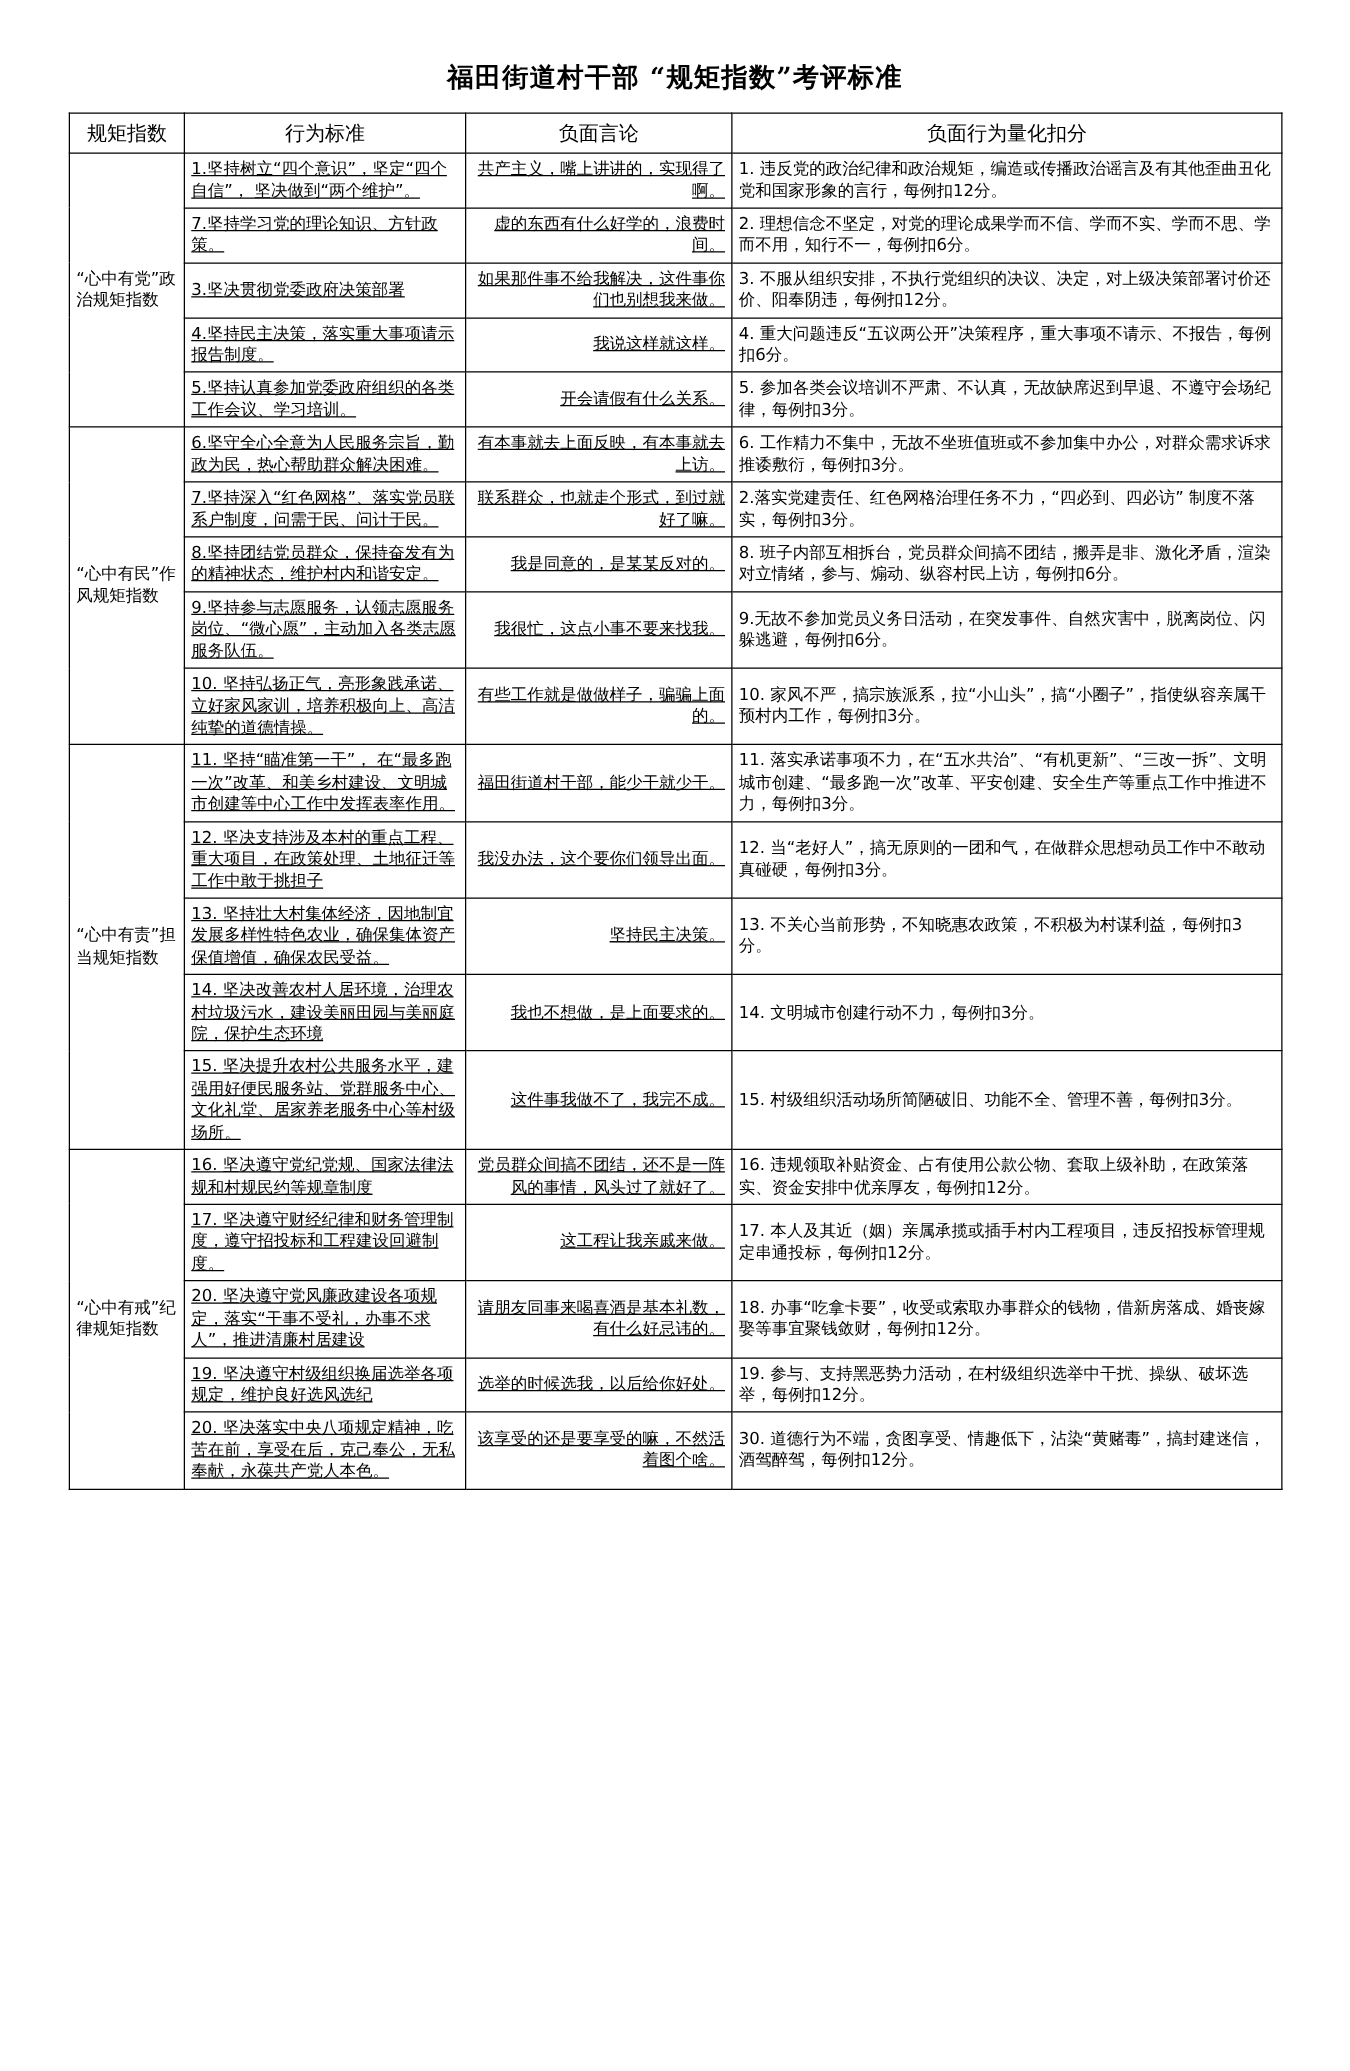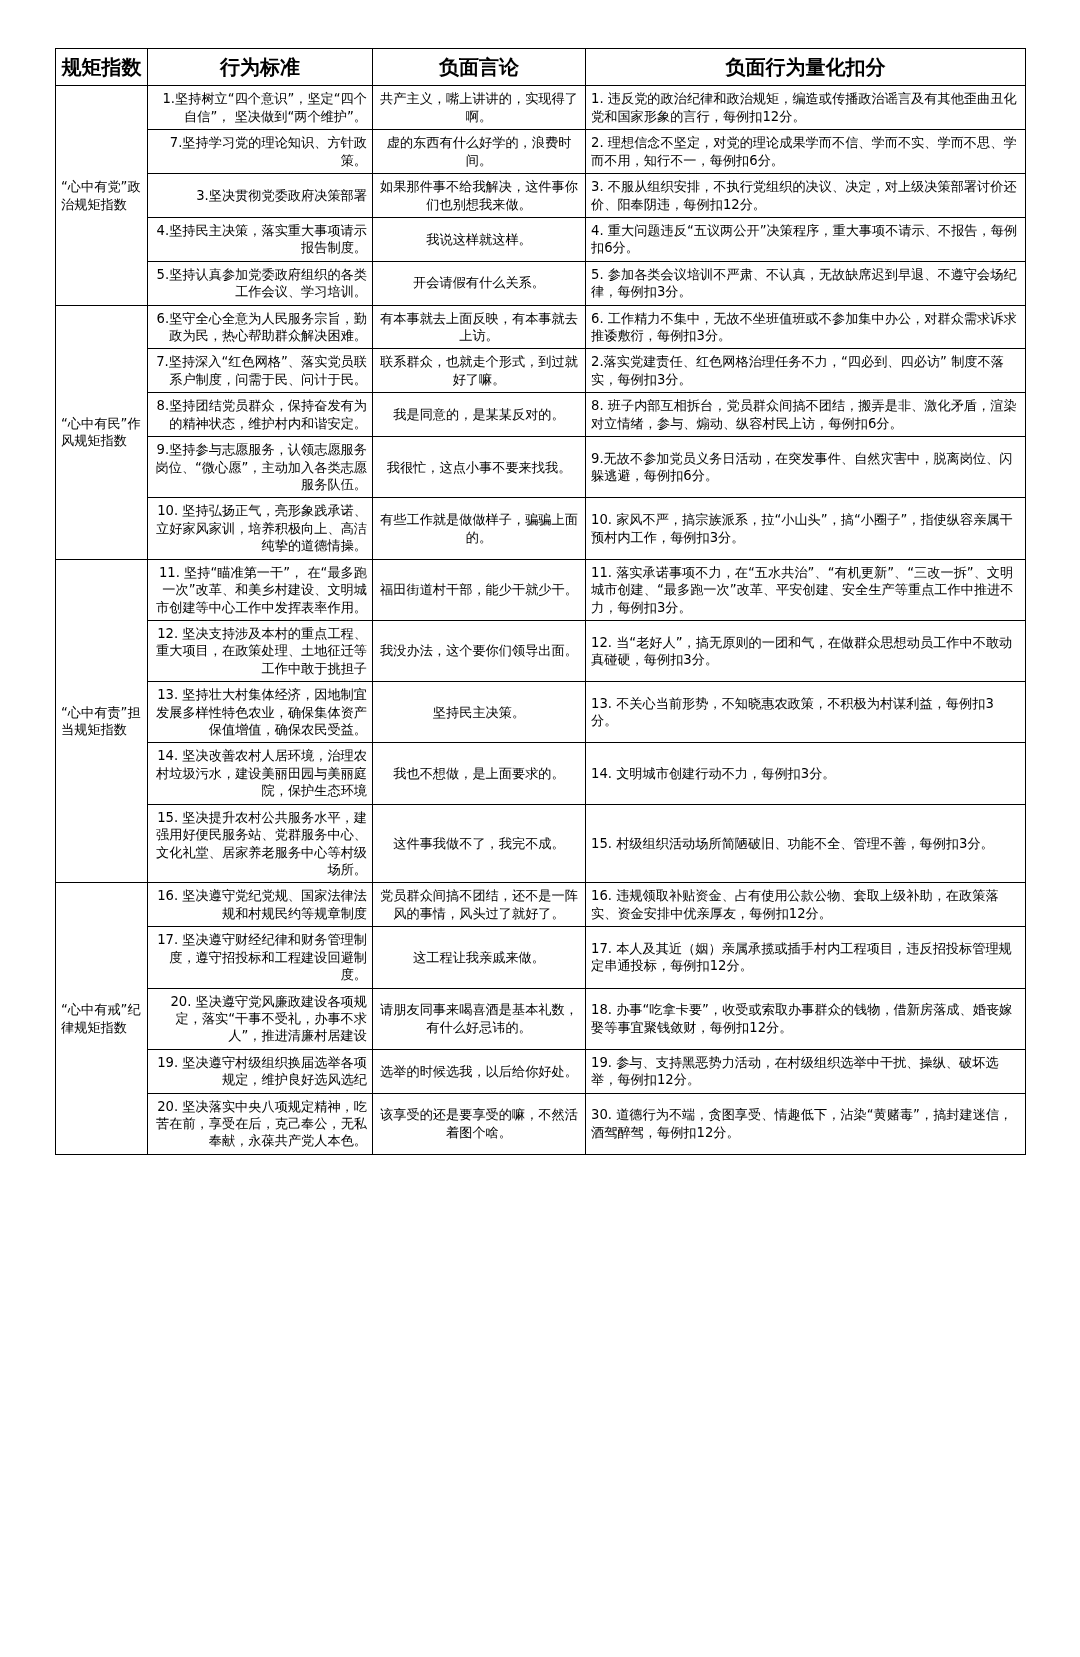--- a/index.html
+++ b/index.html
@@ -34,44 +34,45 @@
   table.grid th, table.grid td {
     border: 1px solid #000;
     vertical-align: middle;
     padding: 4px 5px;
     font-size: 13.2px;
     line-height: 1.32;
     word-break: break-all;
   }
   table.grid th {
     text-align: center;
-    font-weight: bold;
-    font-size: 20px;
+    font-weight: normal;
+    font-size: 16px;
     padding: 5px 4px;
   }
   col.c1 { width: 92px; }
   col.c2 { width: 225px; }
   col.c3 { width: 213px; }
   col.c4 { width: 440px; }
 
   td.cat {
     text-align: left;
     font-weight: normal;
     font-size: 13.5px;
     line-height: 1.5;
     padding: 6px 3px;
   }
-  td.std { text-align: right; }
-  td.neg { text-align: center; }
+  td.std { text-align: left; text-decoration: underline; }
+  td.neg { text-align: right; text-decoration: underline; }
   td.pen { text-align: left; }
 </style>
 </head>
 <body>
 
 <div class="page">
+  <div class="doc-title">福田街道村干部 “规矩指数”考评标准</div>
 
   <table class="grid">
     <colgroup>
       <col class="c1">
         <col class="c2">
         <col class="c3">
         <col class="c4">
     </colgroup>
     <thead>
       <tr>

